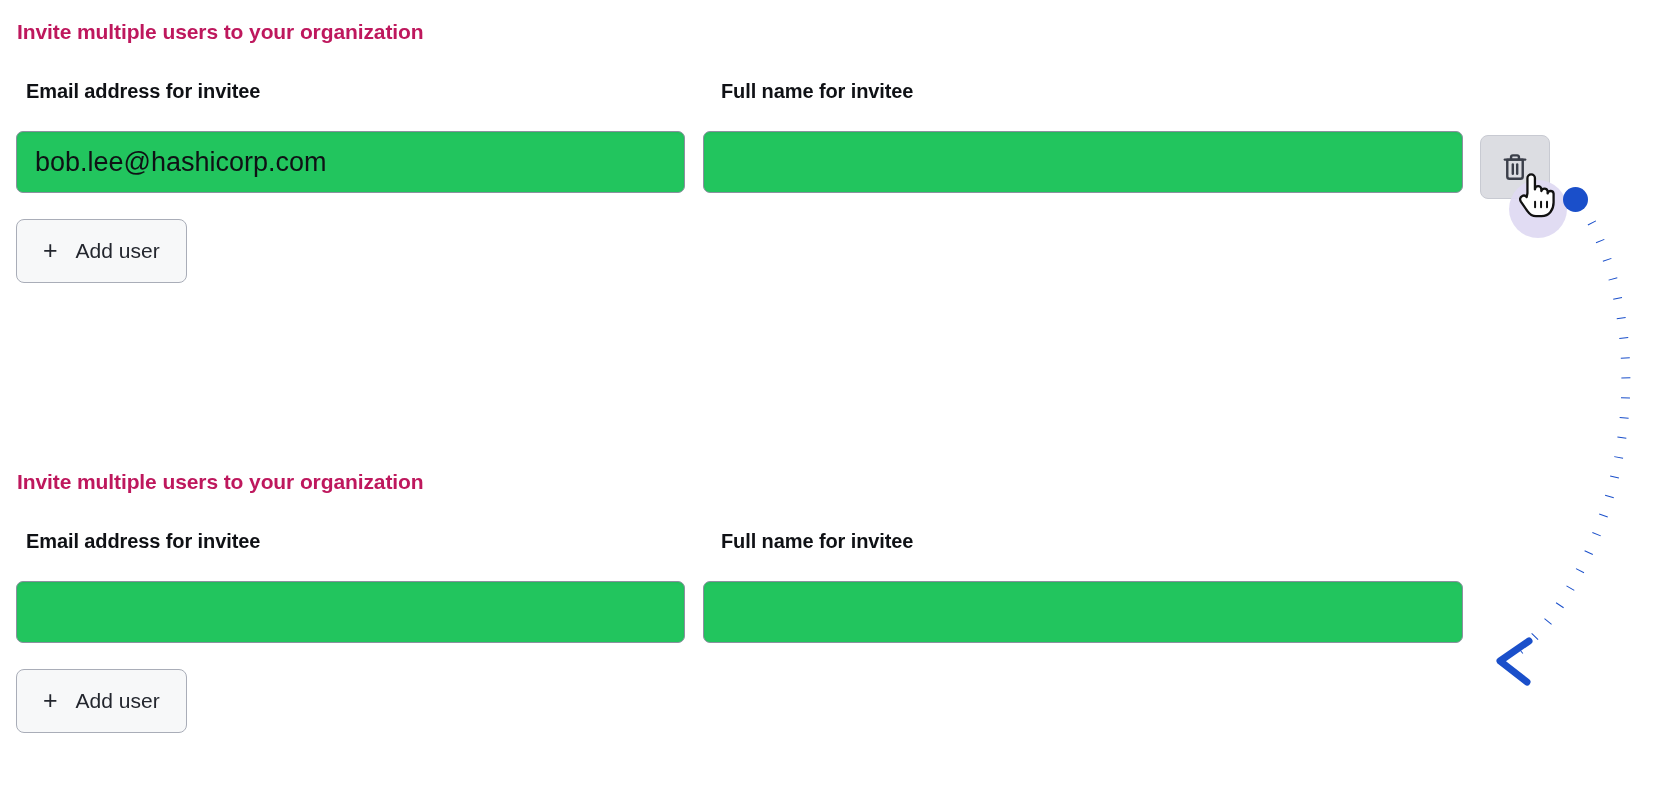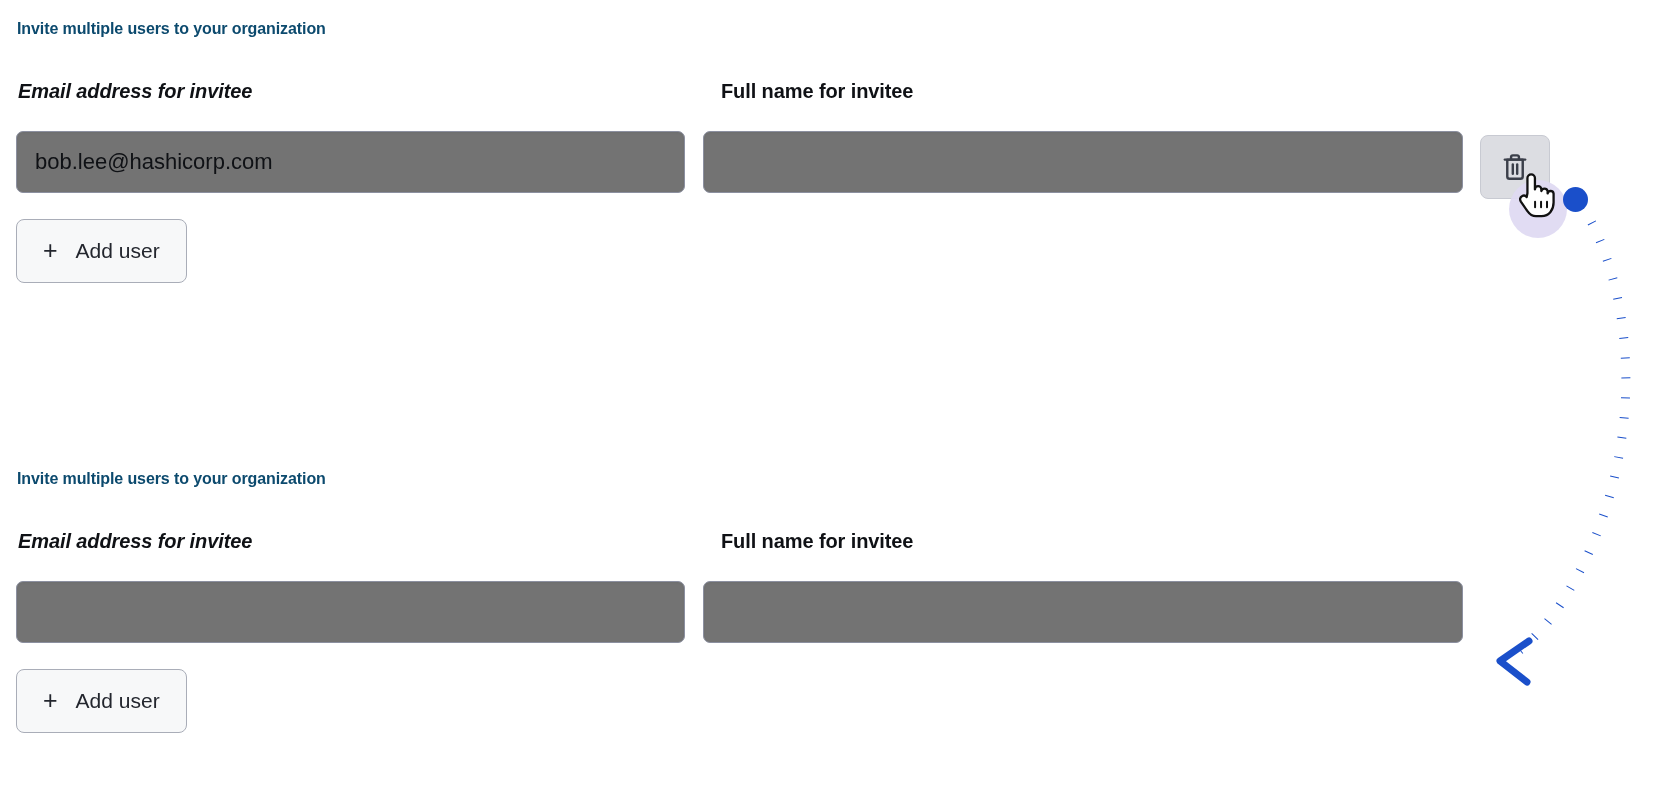--- a/index.html
+++ b/index.html
@@ -24,48 +24,48 @@
     left: 0;
     width: 1672px;
   }
   #section-1 { top: 0px; }
   #section-2 { top: 450px; }
 
   .section-title {
     position: absolute;
     left: 17px;
     top: 20px;
-    font-size: 16px;
+    font-size: 21px;
     font-weight: bold;
     letter-spacing: -0.1px;
-    color: #0c4a6e;
+    color: #be185d;
     white-space: nowrap;
   }
 
   .field-label {
     position: absolute;
     top: 80px;
     font-size: 20px;
     font-weight: bold;
     letter-spacing: -0.1px;
     color: #0f1115;
     white-space: nowrap;
   }
-  .label-email { left: 18px; font-style: italic; }
+  .label-email { left: 26px; }
   .label-name  { left: 721px; }
 
   .text-input {
     position: absolute;
     top: 131px;
     height: 62px;
-    background: #737373;
+    background: #22c55e;
     border: 1.6px solid #8c90a0;
     border-radius: 7px;
     font-family: "Liberation Sans", sans-serif;
-    font-size: 22px;
+    font-size: 27px;
     color: #0f1115;
     padding: 0 18px;
     outline: none;
     box-shadow: inset 0 1px 2px rgba(60,64,80,0.10);
   }
   .input-email { left: 16px;  width: 669px; }
   .input-name  { left: 703px; width: 760px; }
   .text-input::placeholder { color: #9aa0ad; }
 
   

